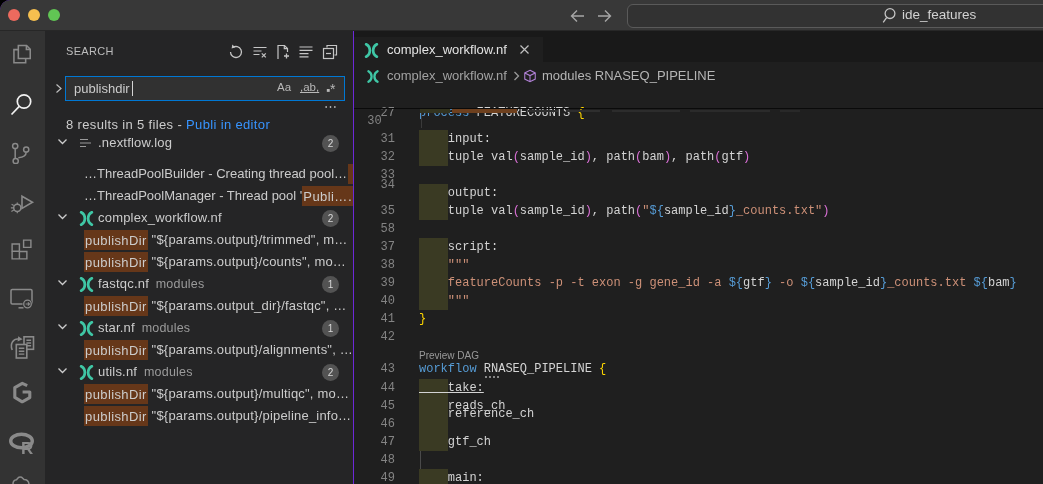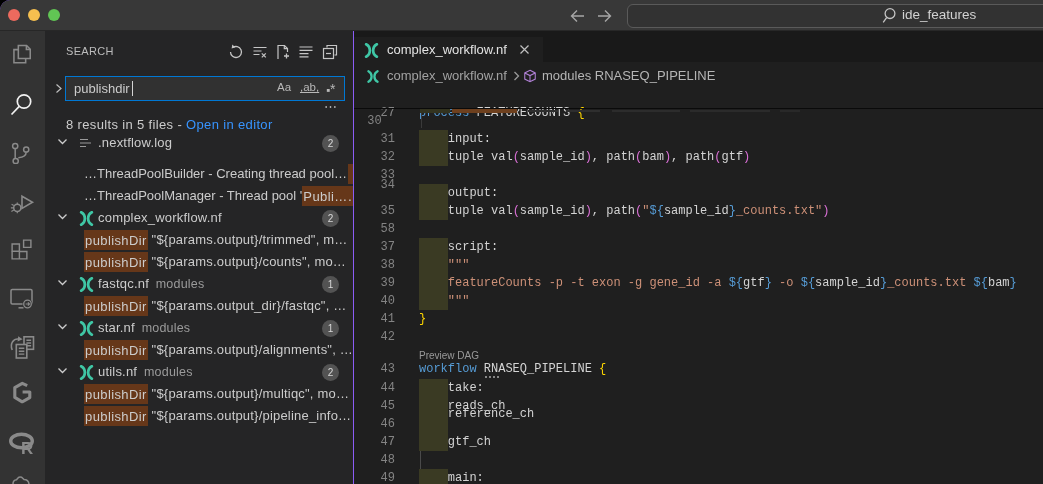--- a/index.html
+++ b/index.html
@@ -1,20 +1,20 @@
 <!DOCTYPE html>
 <html><head>
 <meta charset="utf-8">
 <style>
   html,body{margin:0;padding:0;background:#000;}
   body{width:1043px;height:484px;overflow:hidden;position:relative;
        font-family:"Liberation Sans",sans-serif;}
   .abs{position:absolute;}
   #win{position:absolute;left:0;top:0;width:1043px;height:484px;
-       background:#8b5cf6;border-top-left-radius:10px;overflow:hidden;}
+       background:#6d28d9;border-top-left-radius:10px;overflow:hidden;}
   
   #titlebar{position:absolute;left:0;top:0;width:1043px;height:30px;
             background:#383838;border-bottom:1px solid #272727;}
   .tl{position:absolute;top:9px;width:12px;height:12px;border-radius:50%;}
   #tsearch{position:absolute;left:627px;top:4px;width:500px;height:22px;
            background:#323232;border:1px solid #5a5a5a;border-radius:6px;}
   #tstext{position:absolute;left:902px;top:7px;font-size:13.5px;color:#d2d2d2;}
   
   #actbar{position:absolute;left:0;top:31px;width:45px;height:453px;background:#333333;}
   
@@ -168,21 +168,21 @@
       <path fill="none" stroke="#bdbdbd" stroke-width="1.2" d="M2.5 1.5 L7 5.5 L2.5 9.5"></path>
     </svg>
     <div id="searchbox">
       <div id="searchtext">publishdir</div>
       <div class="abs" style="left:66px;top:4px;width:1px;height:15px;background:#d4d4d4;"></div>
       <div class="optico" style="left:211px;font-size:11.5px;">Aa</div>
       <div class="optico" style="left:234px;font-size:11.5px;text-decoration:underline;">,ab,</div>
       <div class="optico" style="left:260px;font-size:11.5px;">▪<span style="font-size:14px;">*</span></div>
     </div>
     <div class="abs" style="left:279px;top:68px;color:#d0d0d0;font-size:13px;letter-spacing:1px;">⋯</div>
-    <div id="results">8 results in 5 files - <a>Open in editor</a></div>
+    <div id="results">8 results in 5 files - <a>Publi in editor</a></div>
     <div id="tree">
 
       <div class="row" style="top:101px;">
         <svg class="chev" width="11" height="11" viewBox="0 0 11 11">
             <path fill="none" stroke="#cccccc" stroke-width="1.3" d="M1.5 3.5 L5.5 7.5 L9.5 3.5"></path>
           </svg>
         <svg class="abs" style="left:34px;top:5px;" width="13" height="13" viewBox="0 0 13 13">
             <path fill="none" stroke="#9a9a9a" stroke-width="1.2" d="M1 2.5 h8 M1 6 h11 M1 9.5 h6"></path>
           </svg>
         <span class="lbl" style="left:53px;">.nextflow.log</span>
@@ -350,20 +350,20 @@
       <div class="cl" style="top:74px;">    output:</div>
       <div class="cl" style="top:92px;">    tuple val<span class="par">(</span>sample_id<span class="par">)</span>, path<span class="par">(</span><span class="str">"</span><span class="itp">${</span>sample_id<span class="itp">}</span><span class="str">_counts.txt"</span><span class="par">)</span></div>
       <div class="cl" style="top:128px;">    script:</div>
       <div class="cl" style="top:146px;">    <span class="str">"""</span></div>
       <div class="cl" style="top:164px;">    <span class="str">featureCounts -p -t exon -g gene_id -a </span><span class="itp">${</span>gtf<span class="itp">}</span><span class="str"> -o </span><span class="itp">${</span>sample_id<span class="itp">}</span><span class="str">_counts.txt </span><span class="itp">${</span>bam<span class="itp">}</span></div>
       <div class="cl" style="top:182px;">    <span class="str">"""</span></div>
       <div class="cl" style="top:200px;"><span class="gold">}</span></div>
       <div class="abs" style="left:65px;top:240px;font-size:10px;color:#999999;font-family:'Liberation Sans',sans-serif;">Preview DAG</div>
       <div class="cl" style="top:250px;"><span class="kw">workflow</span> RNASEQ_PIPELINE <span class="gold">{</span></div>
       <div class="abs" style="left:131px;top:266px;width:14px;border-bottom:2px dotted #868686;"></div>
-      <div class="cl" style="top:269px;">    take:</div>
+      <div class="cl" style="top:269px;text-decoration:underline;">    take:</div>
       <div class="cl" style="top:287px;">    reads_ch</div>
       <div class="cl" style="top:295px;">    reference_ch</div>
       <div class="cl" style="top:323px;">    gtf_ch</div>
       <div class="cl" style="top:359px;">    main:</div>
     </div>
   </div>
 </div>
 
 </body></html>

